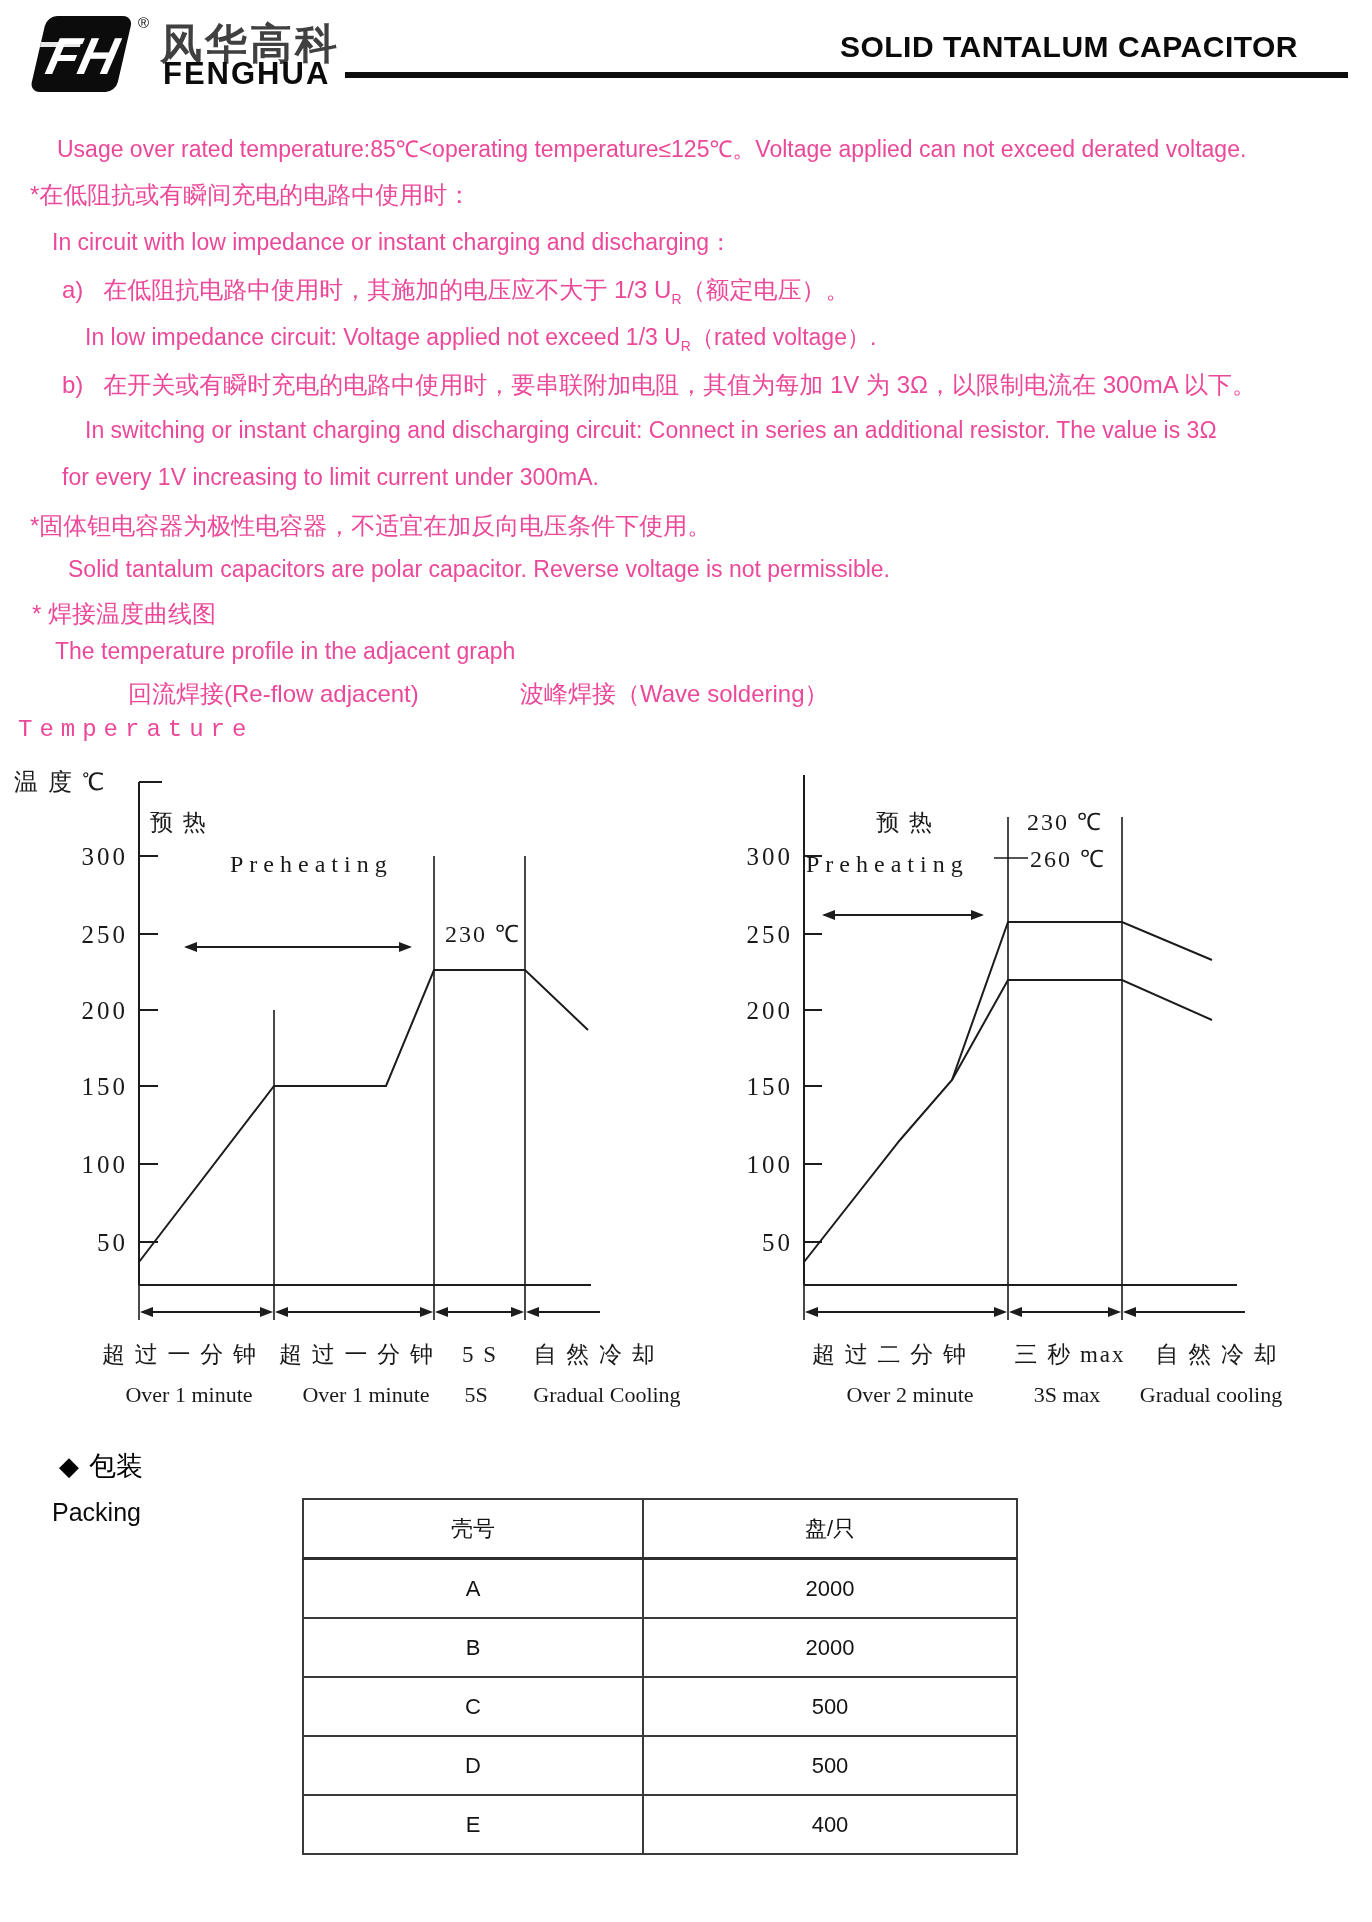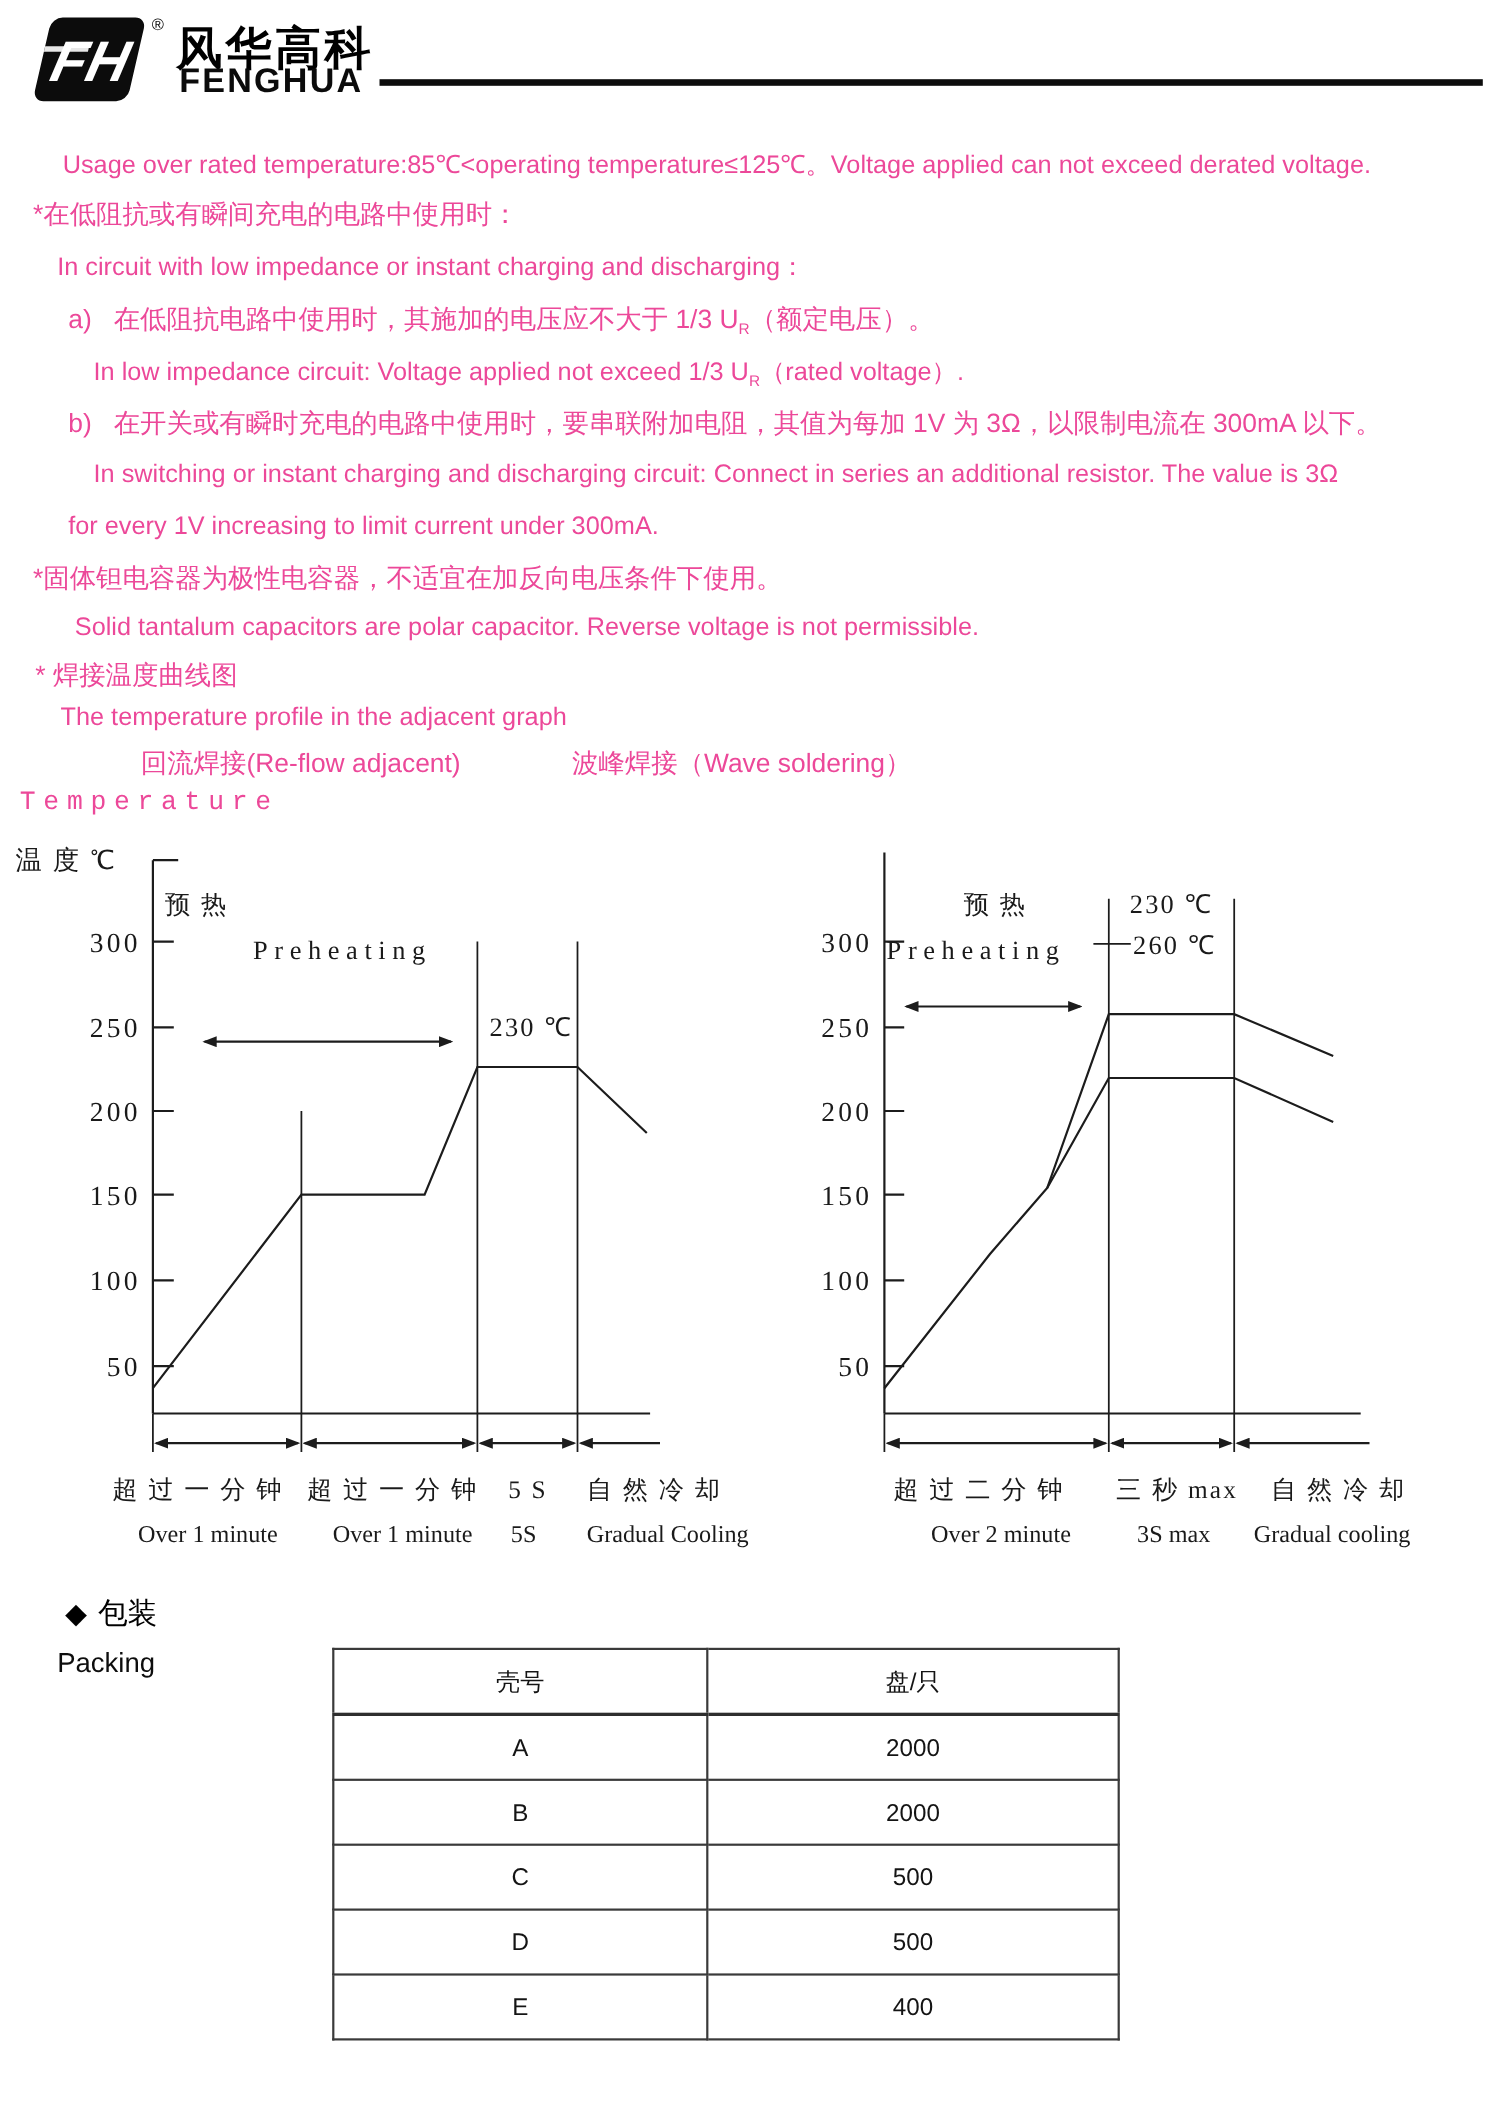--- a/index.html
+++ b/index.html
@@ -4,21 +4,21 @@
 <style>
   html,body{margin:0;padding:0;background:#e8e8e8;}
   .page{position:relative;width:1372px;height:1922px;background:#ffffff;
         font-family:"Liberation Sans",sans-serif;color:#111;overflow:hidden;margin:0 auto;}
   .abs{position:absolute;}
   .bline{position:absolute;white-space:pre;color:#ec4899;}
   .cn{font-size:24px;}
   .en{font-size:23px;}
   .bline sub{font-size:14px;}
   
-  .logo-cn{position:absolute;left:160px;top:16px;font-size:42px;font-weight:700;letter-spacing:3px;color:#000000;}
+  .logo-cn{position:absolute;left:160px;top:16px;font-size:42px;font-weight:700;letter-spacing:3px;color:#404040;}
   .logo-en{position:absolute;left:163px;top:56px;font-size:31px;font-weight:600;letter-spacing:2px;color:#0b0b0b;}
   .reg{position:absolute;left:138px;top:14px;font-size:15px;color:#0b0b0b;}
   .doc-title{position:absolute;right:74px;top:30px;font-size:30px;font-weight:700;color:#0b0b0b;letter-spacing:0.5px;}
   .header-rule{position:absolute;left:345px;top:72px;width:1003px;height:6px;background:#0d0d0d;}
   
   .chart-svg{position:absolute;left:0;top:750px;}
   .sv{font-family:"Liberation Serif",serif;fill:#1a1a1a;}
   .tick-lab{font-size:25px;letter-spacing:3px;}
   .cjk-lab{font-size:23px;letter-spacing:2px;}
   .en-lab{font-size:22px;}
@@ -46,20 +46,21 @@
       <g transform="skewX(-13) translate(18,0)">
         <rect x="2" y="4" width="86" height="76" rx="10" fill="#0c0c0c"></rect>
         <text x="12" y="62" font-family="Liberation Sans, sans-serif" font-size="52" font-weight="700" font-style="italic" fill="#ffffff">FH</text>
         <rect x="2" y="30" width="40" height="5" fill="#ffffff" opacity="0.9"></rect>
       </g>
     </svg>
   </div>
   <span class="reg">®</span>
   <div class="logo-cn">风华高科</div>
   <div class="logo-en">FENGHUA</div>
+  <div class="doc-title">SOLID TANTALUM CAPACITOR</div>
   <div class="header-rule"></div>
 
   <div class="bline en" style="left:57px;top:132px;">Usage over rated temperature:85℃&lt;operating temperature≤125℃。Voltage applied can not exceed derated voltage.</div>
   <div class="bline cn" style="left:30px;top:179px;">*在低阻抗或有瞬间充电的电路中使用时：</div>
   <div class="bline en" style="left:52px;top:227px;">In circuit with low impedance or instant charging and discharging：</div>
 
   <div class="bline cn" style="left:62px;top:274px;"><span>a)   在低阻抗电路中使用时，其施加的电压应不大于 1/3 U</span><sub>R</sub><span>（额定电压）。</span></div>
   <div class="bline en" style="left:85px;top:322px;"><span>In low impedance circuit: Voltage applied not exceed 1/3 U</span><sub>R</sub><span>（rated voltage）.</span></div>
 
   <div class="bline cn" style="left:62px;top:369px;">b)   在开关或有瞬时充电的电路中使用时，要串联附加电阻，其值为每加 1V 为 3Ω，以限制电流在 300mA 以下。</div>

